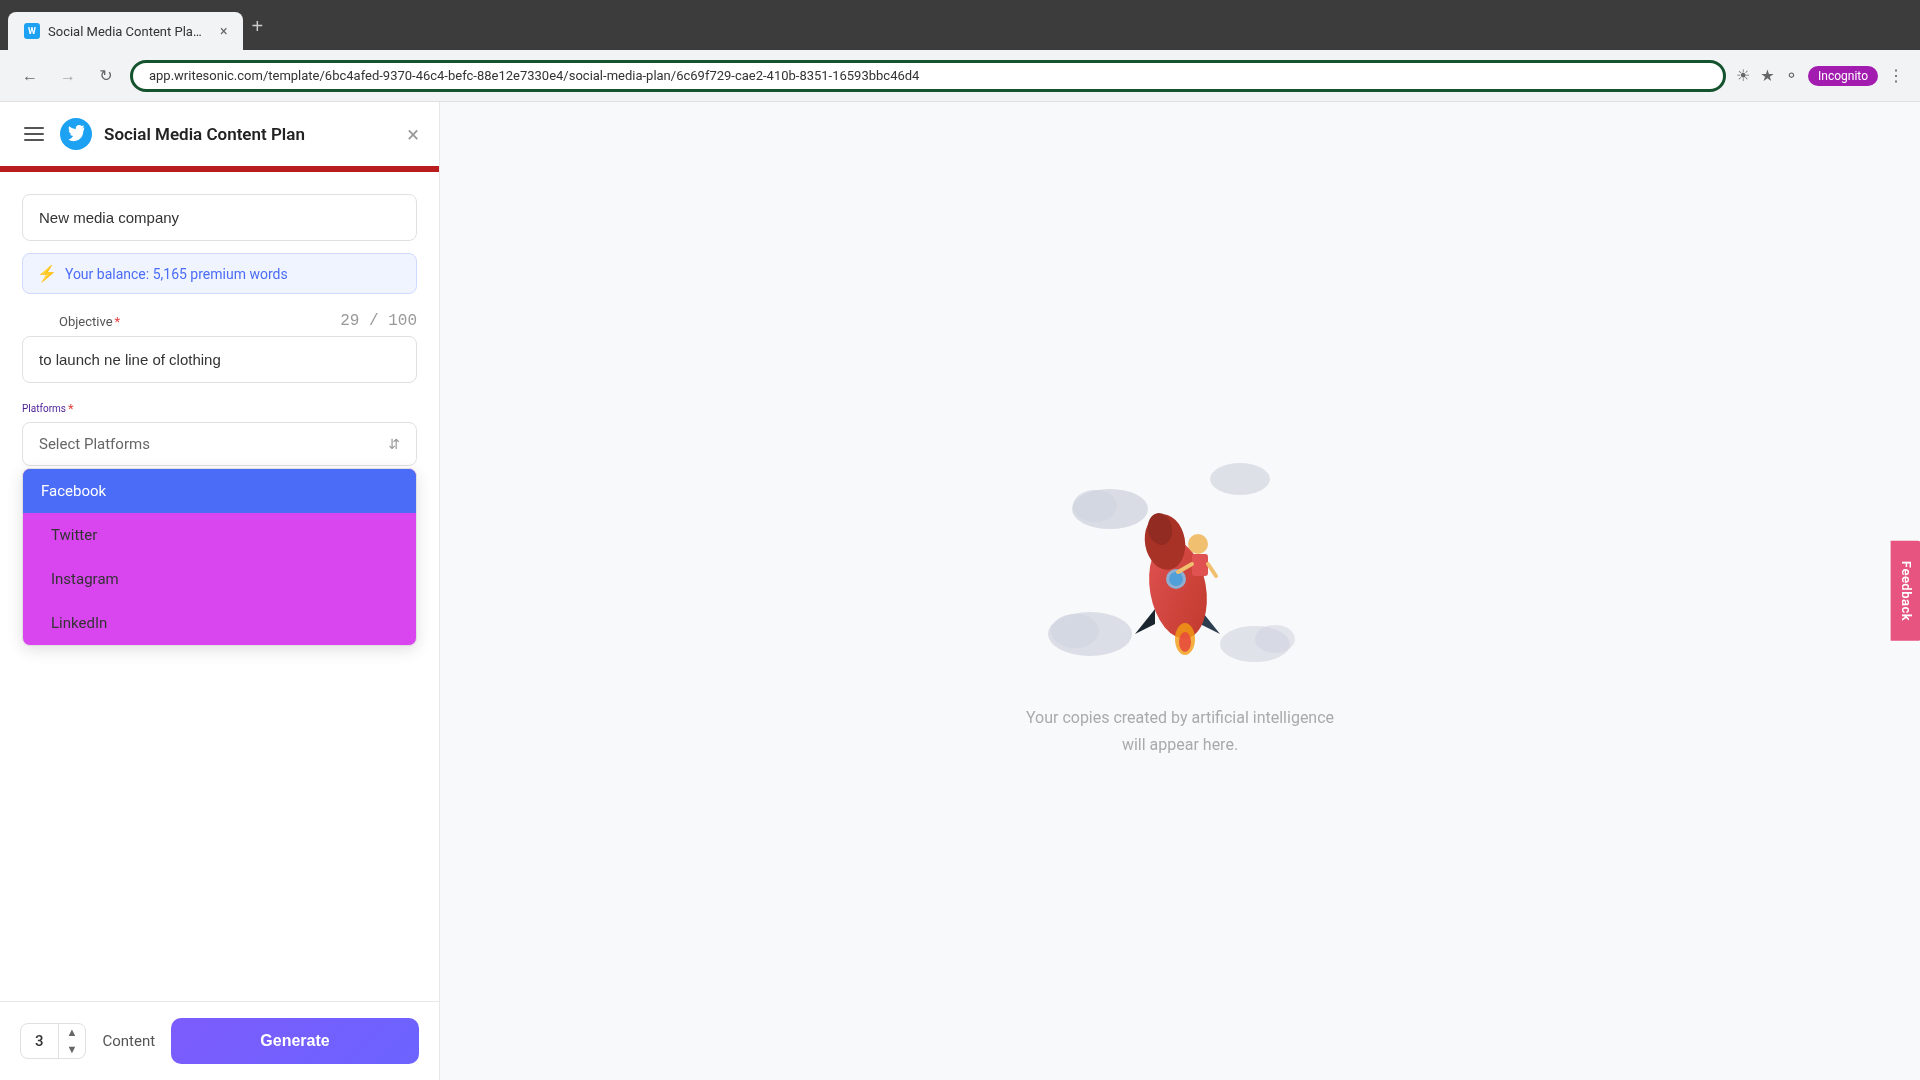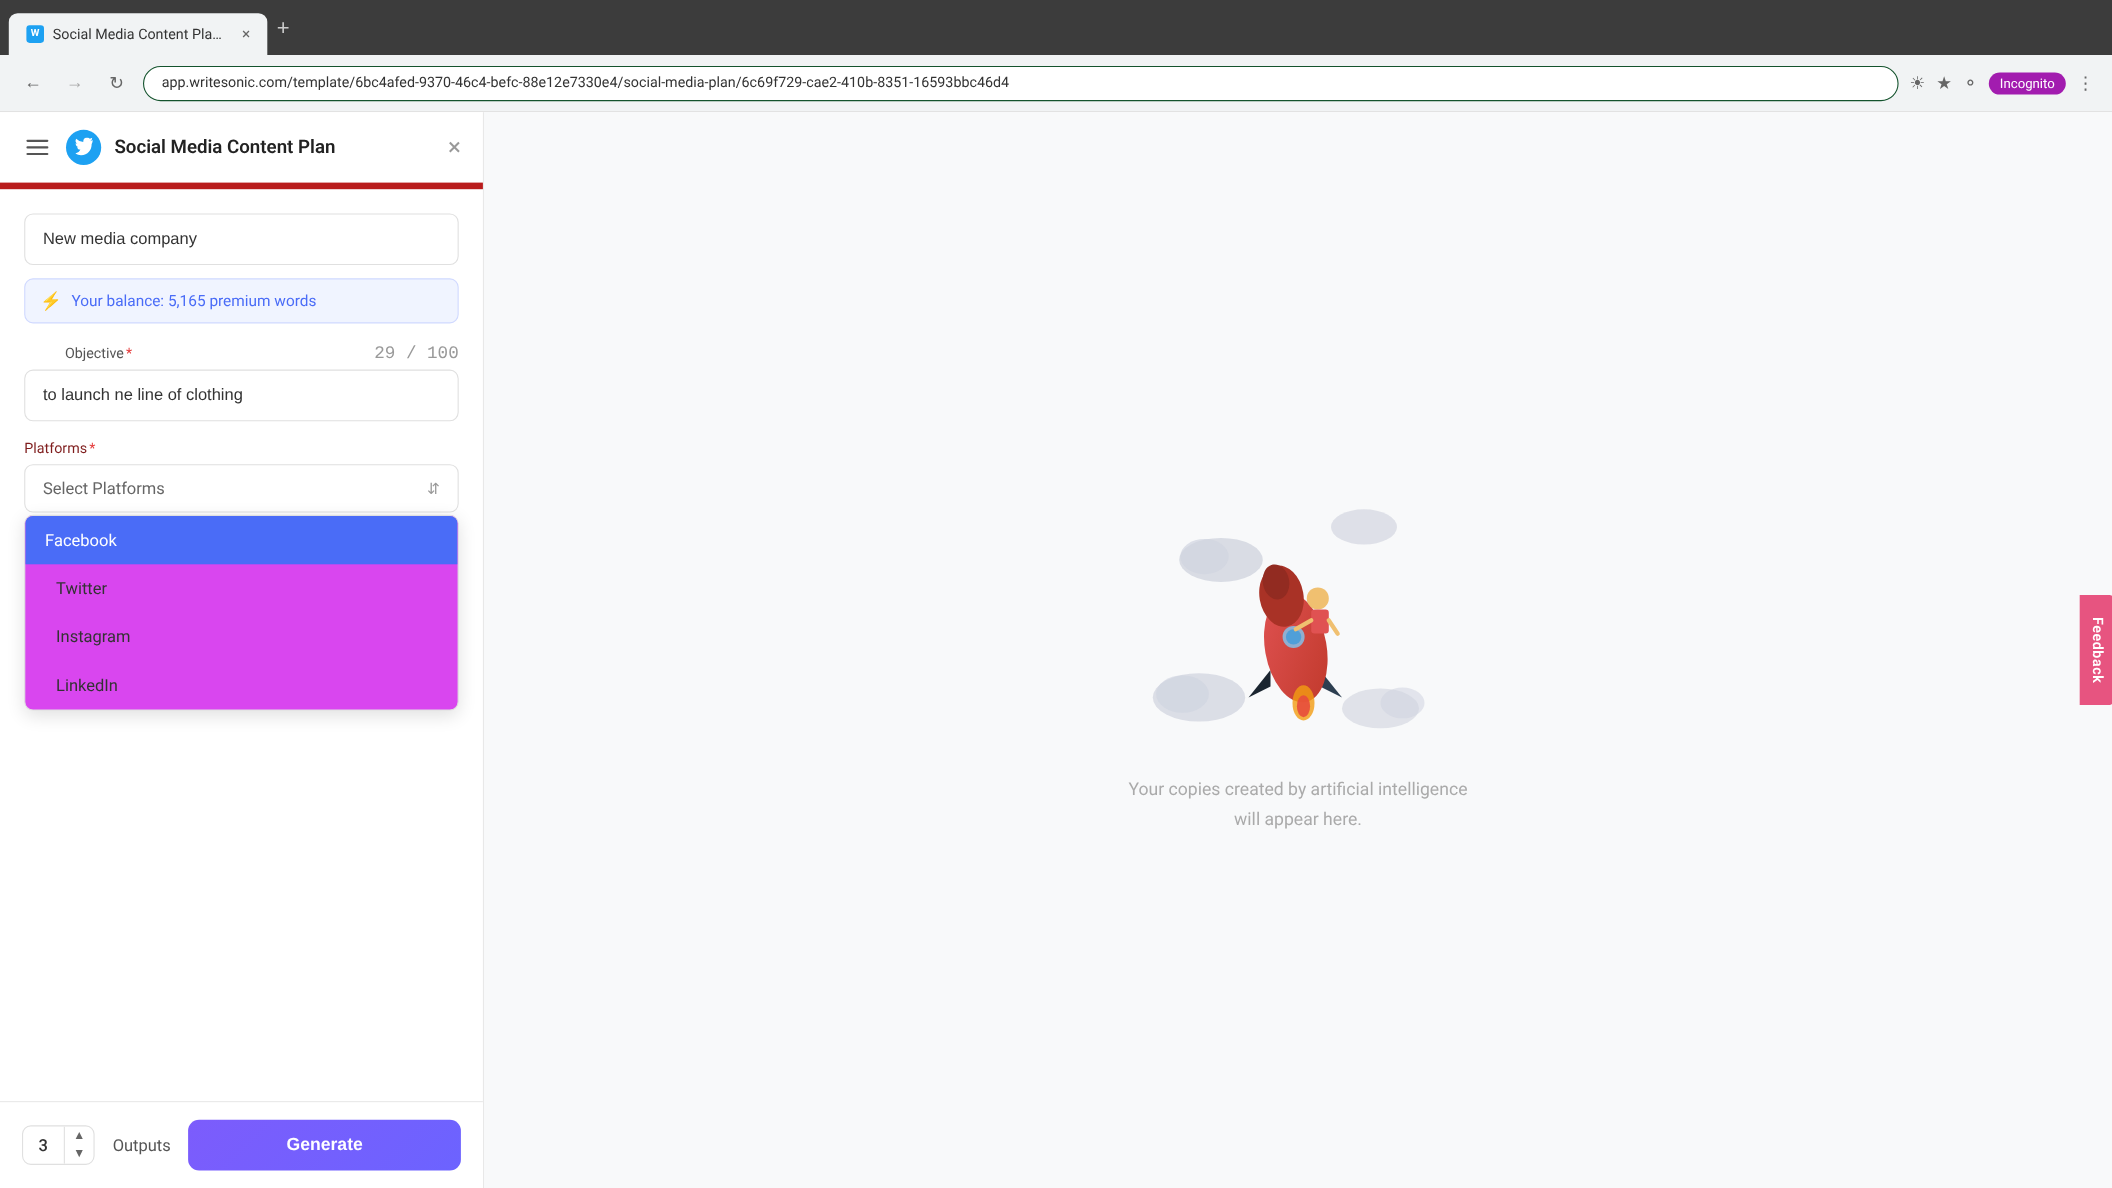--- a/index.html
+++ b/index.html
@@ -14,21 +14,21 @@
     <span style="font-size:13px;color:#333;white-space:nowrap;overflow:hidden;text-overflow:ellipsis;max-width:160px;">Social Media Content Plan | Writ...</span>
     <span style="margin-left:4px;color:#666;font-size:14px;cursor:pointer;">×</span>
   </div>
   <button style="background:transparent;border:none;color:#ccc;font-size:20px;cursor:pointer;padding:8px;margin-bottom:4px;">+</button>
 </div>
 
 <div style="background:#f1f3f4;height:52px;display:flex;align-items:center;padding:0 16px;gap:10px;border-bottom:1px solid #e0e0e0;">
   <button style="width:28px;height:28px;border-radius:50%;display:flex;align-items:center;justify-content:center;color:#666;font-size:16px;cursor:pointer;background:none;border:none;">←</button>
   <button style="width:28px;height:28px;border-radius:50%;display:flex;align-items:center;justify-content:center;color:#aaa;font-size:16px;cursor:pointer;background:none;border:none;">→</button>
   <button style="width:28px;height:28px;border-radius:50%;display:flex;align-items:center;justify-content:center;color:#666;font-size:16px;cursor:pointer;background:none;border:none;">↻</button>
-  <div style="flex:1;height:32px;background:#fff;border:1px solid #14532d;border-radius:16px;display:flex;align-items:center;padding:0 16px;font-size:13px;color:#333;">
+  <div style="flex:1;height:32px;background:#fff;border:3px solid #14532d;border-radius:16px;display:flex;align-items:center;padding:0 16px;font-size:13px;color:#333;">
     <span>app.writesonic.com/template/6bc4afed-9370-46c4-befc-88e12e7330e4/social-media-plan/6c69f729-cae2-410b-8351-16593bbc46d4</span>
   </div>
   <div style="display:flex;align-items:center;gap:10px;color:#666;font-size:16px;">
     <span style="cursor:pointer;">☀</span>
     <span style="cursor:pointer;">★</span>
     <span style="cursor:pointer;">⚬</span>
     <span style="background:#a21caf;color:white;font-size:12px;padding:3px 10px;border-radius:12px;">Incognito</span>
     <span style="cursor:pointer;">⋮</span>
   </div>
 </div>
@@ -69,21 +69,21 @@
           <label style="font-size:13px;color:#555;">Objective</label>
           <span style="color:#e53e3e;margin-left:2px;font-size:13px;">*</span>
           <span style="margin-left:auto;color:#999;font-size:16px;font-family:Liberation Mono, monospace;">29 / 100</span>
         </div>
         <input style="width: 100%; border: 1.5px solid rgb(224, 224, 224); border-radius: 8px; padding: 14px 16px; font-size: 15px; color: rgb(51, 51, 51); outline: none;" type="text" value="to launch ne line of clothing">
       </div>
 
       
       <div style="margin-top:18px;">
         <div style="display:flex;align-items:center;margin-bottom:6px;">
-          <label style="font-size:13px;color:#7f1d1d;">Platforms</label>
+          <label style="font-size:10px;color:#4c1d95;">Platforms</label>
           <span style="color:#e53e3e;margin-left:2px;font-size:13px;">*</span>
         </div>
         <div style="position:relative;">
           <div style="width:100%;border:1.5px solid #e0e0e0;border-radius:8px;padding:12px 16px;font-size:15px;color:#666;display:flex;align-items:center;justify-content:space-between;cursor:pointer;background:#fff;">
             <span>Select Platforms</span>
             <span style="color:#999;font-size:14px;">⇵</span>
           </div>
 
           <div style="position:absolute;top:calc(100% + 2px);left:0;right:0;background:#d946ef;border:1px solid #e0e0e0;border-radius:8px;box-shadow:0 4px 16px rgba(0,0,0,0.12);z-index:100;overflow:hidden;">
             <div style="padding:13px 18px;font-size:15px;color:#fff;background:#4a6cf7;cursor:pointer;">
@@ -105,21 +105,21 @@
     </div>
 
     <div style="border-top:1px solid #e8e8e8;padding:16px 20px;display:flex;align-items:center;gap:16px;background:#fff;">
       <div style="display:flex;align-items:center;border:1.5px solid #e0e0e0;border-radius:8px;overflow:hidden;">
         <span style="padding:8px 14px;font-size:15px;color:#333;font-weight:500;">3</span>
         <div style="display:flex;flex-direction:column;border-left:1px solid #e0e0e0;">
           <button style="padding:2px 8px;font-size:11px;color:#666;cursor:pointer;border:none;background:none;line-height:1.2;">▲</button>
           <button style="padding:2px 8px;font-size:11px;color:#666;cursor:pointer;border:none;background:none;line-height:1.2;">▼</button>
         </div>
       </div>
-      <span style="font-size:15px;color:#555;">Outputs</span>
+      <span style="font-size:15px;color:#555;">Content</span>
       <button style="flex:1;background:linear-gradient(135deg,#7c5cfc,#6c63ff);color:white;border:none;border-radius:10px;padding:14px;font-size:16px;font-weight:600;cursor:pointer;">Generate</button>
     </div>
 
   </div>
 
   <div style="flex:1;background:#f8f9fa;display:flex;flex-direction:column;align-items:center;justify-content:center;position:relative;">
 
     <div style="width:280px;height:280px;position:relative;">
       <svg viewBox="0 0 280 280" width="280" height="280" xmlns="http://www.w3.org/2000/svg">
 

